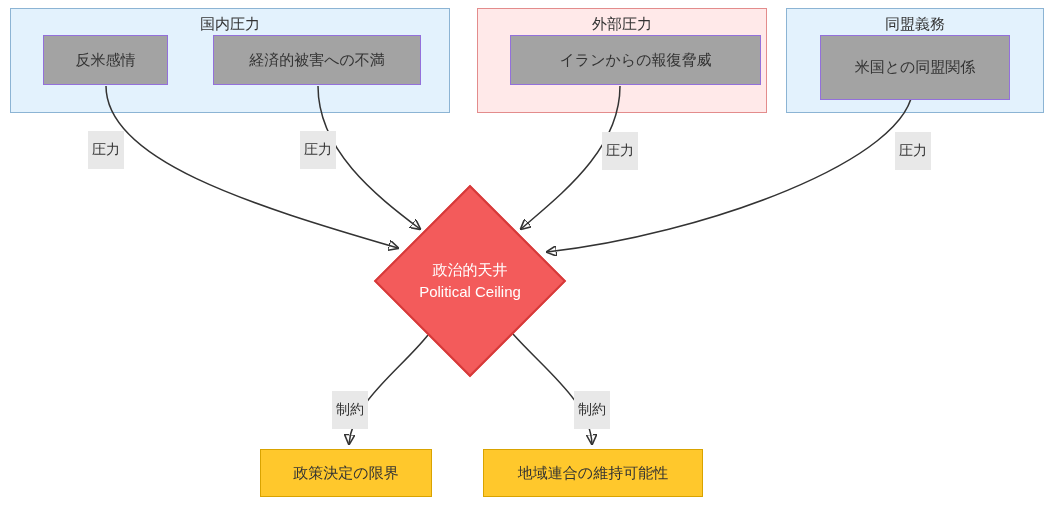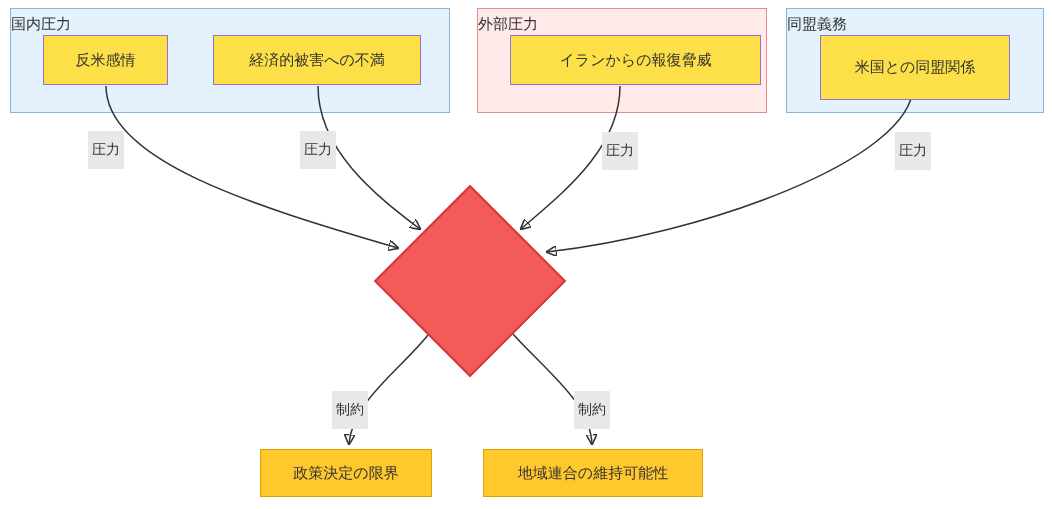--- a/index.html
+++ b/index.html
@@ -10,32 +10,32 @@
     color:#333;
     overflow:hidden;
     background:#ffffff;
   }
   
   .group{position:absolute;border:1px solid;box-sizing:border-box;z-index:1;}
   .group-blue{background:#e3f2fd;border-color:#8cb4d4;}
   .group-red{background:#ffe9e9;border-color:#e38c8c;}
   .group-title{
     position:absolute;top:6px;left:0;right:0;
-    text-align:left;font-size:15px;color:#333;
+    text-align:center;font-size:15px;color:#333;
   }
   
   svg.edges{position:absolute;left:0;top:0;z-index:2;pointer-events:none;}
   svg.edges path{fill:none;stroke:#333333;stroke-width:1.5px;}
   
   .node{
     position:absolute;box-sizing:border-box;z-index:3;
     display:flex;align-items:center;justify-content:center;
     font-size:15px;text-align:center;padding:0 8px;
   }
-  .node-lavender{background:#fde047;border:1px solid #9370db;}
+  .node-lavender{background:#a3a3a3;border:1px solid #9370db;}
   .node-yellow{background:#ffc82c;border:1px solid #d9a300;color:#333;}
   
   .diamond-shape{
     position:absolute;left:402px;top:213px;width:136px;height:136px;
     background:#f35b5b;border:2px solid #d63a3a;
     transform:rotate(45deg);z-index:3;box-sizing:border-box;
   }
   .diamond-label{
     position:absolute;left:375px;top:185px;width:190px;height:192px;
     display:flex;flex-direction:column;align-items:center;justify-content:center;
@@ -79,20 +79,24 @@
     <path d="M428,335 C400,370 352,402 349,444" marker-end="url(#arrow)"></path>
     <path d="M513,334 C545,370 590,402 592,444" marker-end="url(#arrow)"></path>
   </svg>
 
   <div class="node node-lavender" style="left:43px;top:35px;width:125px;height:50px;">反米感情</div>
   <div class="node node-lavender" style="left:213px;top:35px;width:208px;height:50px;">経済的被害への不満</div>
   <div class="node node-lavender" style="left:510px;top:35px;width:251px;height:50px;">イランからの報復脅威</div>
   <div class="node node-lavender" style="left:820px;top:35px;width:190px;height:65px;">米国との同盟関係</div>
 
   <div class="diamond-shape"></div>
+  <div class="diamond-label">
+    <span>政治的天井</span>
+    <span>Political Ceiling</span>
+  </div>
 
   <div class="node node-yellow" style="left:260px;top:449px;width:172px;height:48px;">政策決定の限界</div>
   <div class="node node-yellow" style="left:483px;top:449px;width:220px;height:48px;">地域連合の維持可能性</div>
 
   <div class="edge-label" style="left:106px;top:150px;">圧力</div>
   <div class="edge-label" style="left:318px;top:150px;">圧力</div>
   <div class="edge-label" style="left:620px;top:151px;">圧力</div>
   <div class="edge-label" style="left:913px;top:151px;">圧力</div>
   <div class="edge-label" style="left:350px;top:410px;">制約</div>
   <div class="edge-label" style="left:592px;top:410px;">制約</div>

